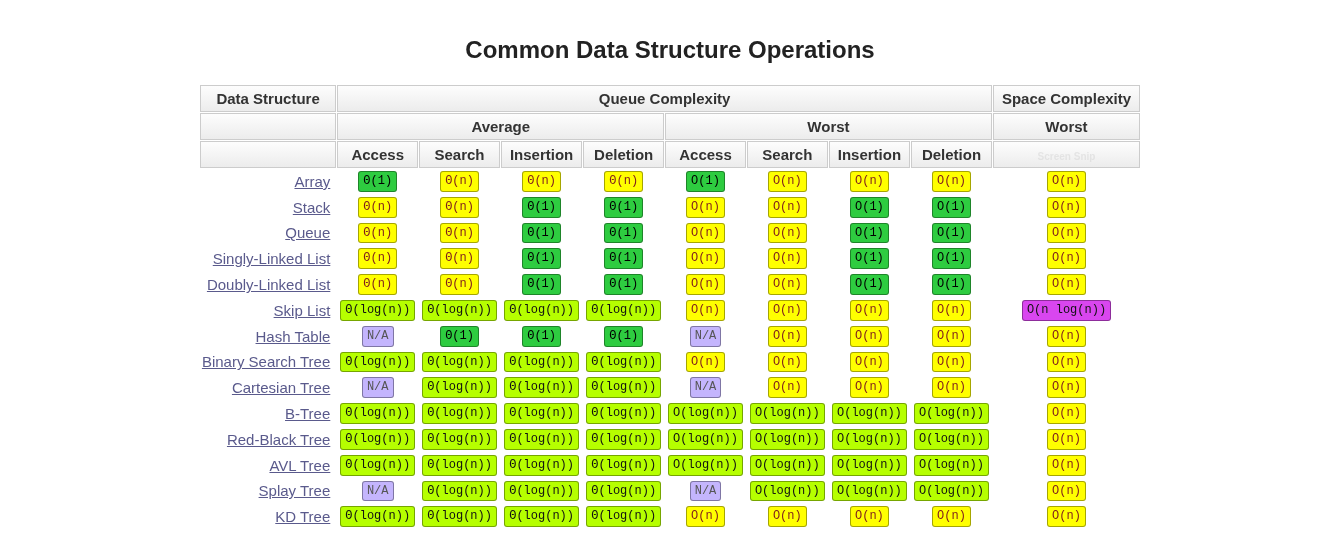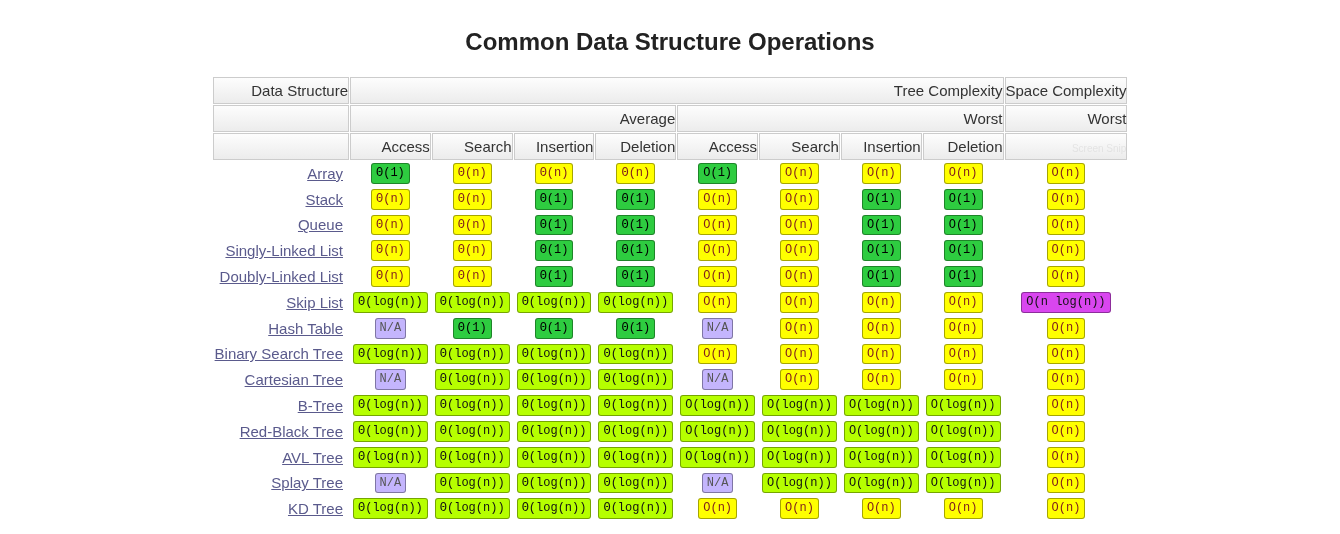--- a/index.html
+++ b/index.html
@@ -6,33 +6,33 @@
     font-family: Arial, Helvetica, sans-serif;
     background: #fff;
     margin: 0;
     padding: 20px 0 30px 0;
     color: #333;
   }
   h2.title {
     text-align: center;
     font-size: 24px;
     font-weight: bold;
-    margin: 8px 0 20px 0;
+    margin: 16px 0 20px 0;
     color: #222;
   }
   table.complexity {
     border-collapse: separate;
     border-spacing: 1px;
     margin: 0 auto;
   }
   table.complexity th {
-    text-align: right;
-    font-weight: normal;
+    text-align: center;
+    font-weight: bold;
     font-size: 15px;
-    padding: 4px 0;
+    padding: 4px 8px;
     background: linear-gradient(#fdfdfd, #ececec);
     border: 1px solid #ccc;
     white-space: nowrap;
   }
   table.complexity th.empty {
     background: linear-gradient(#fdfdfd, #ececec);
     border: 1px solid #ccc;
   }
   table.complexity td {
     text-align: center;
@@ -73,21 +73,21 @@
 </style>
 </head>
 <body>
 
 <h2 class="title">Common Data Structure Operations</h2>
 
 <table class="complexity">
   <thead>
     <tr>
       <th>Data Structure</th>
-      <th colspan="8">Tree Complexity</th>
+      <th colspan="8">Queue Complexity</th>
       <th>Space Complexity</th>
     </tr>
     <tr>
       <th class="empty"></th>
       <th colspan="4">Average</th>
       <th colspan="4">Worst</th>
       <th>Worst</th>
     </tr>
     <tr>
       <th class="empty"></th>

